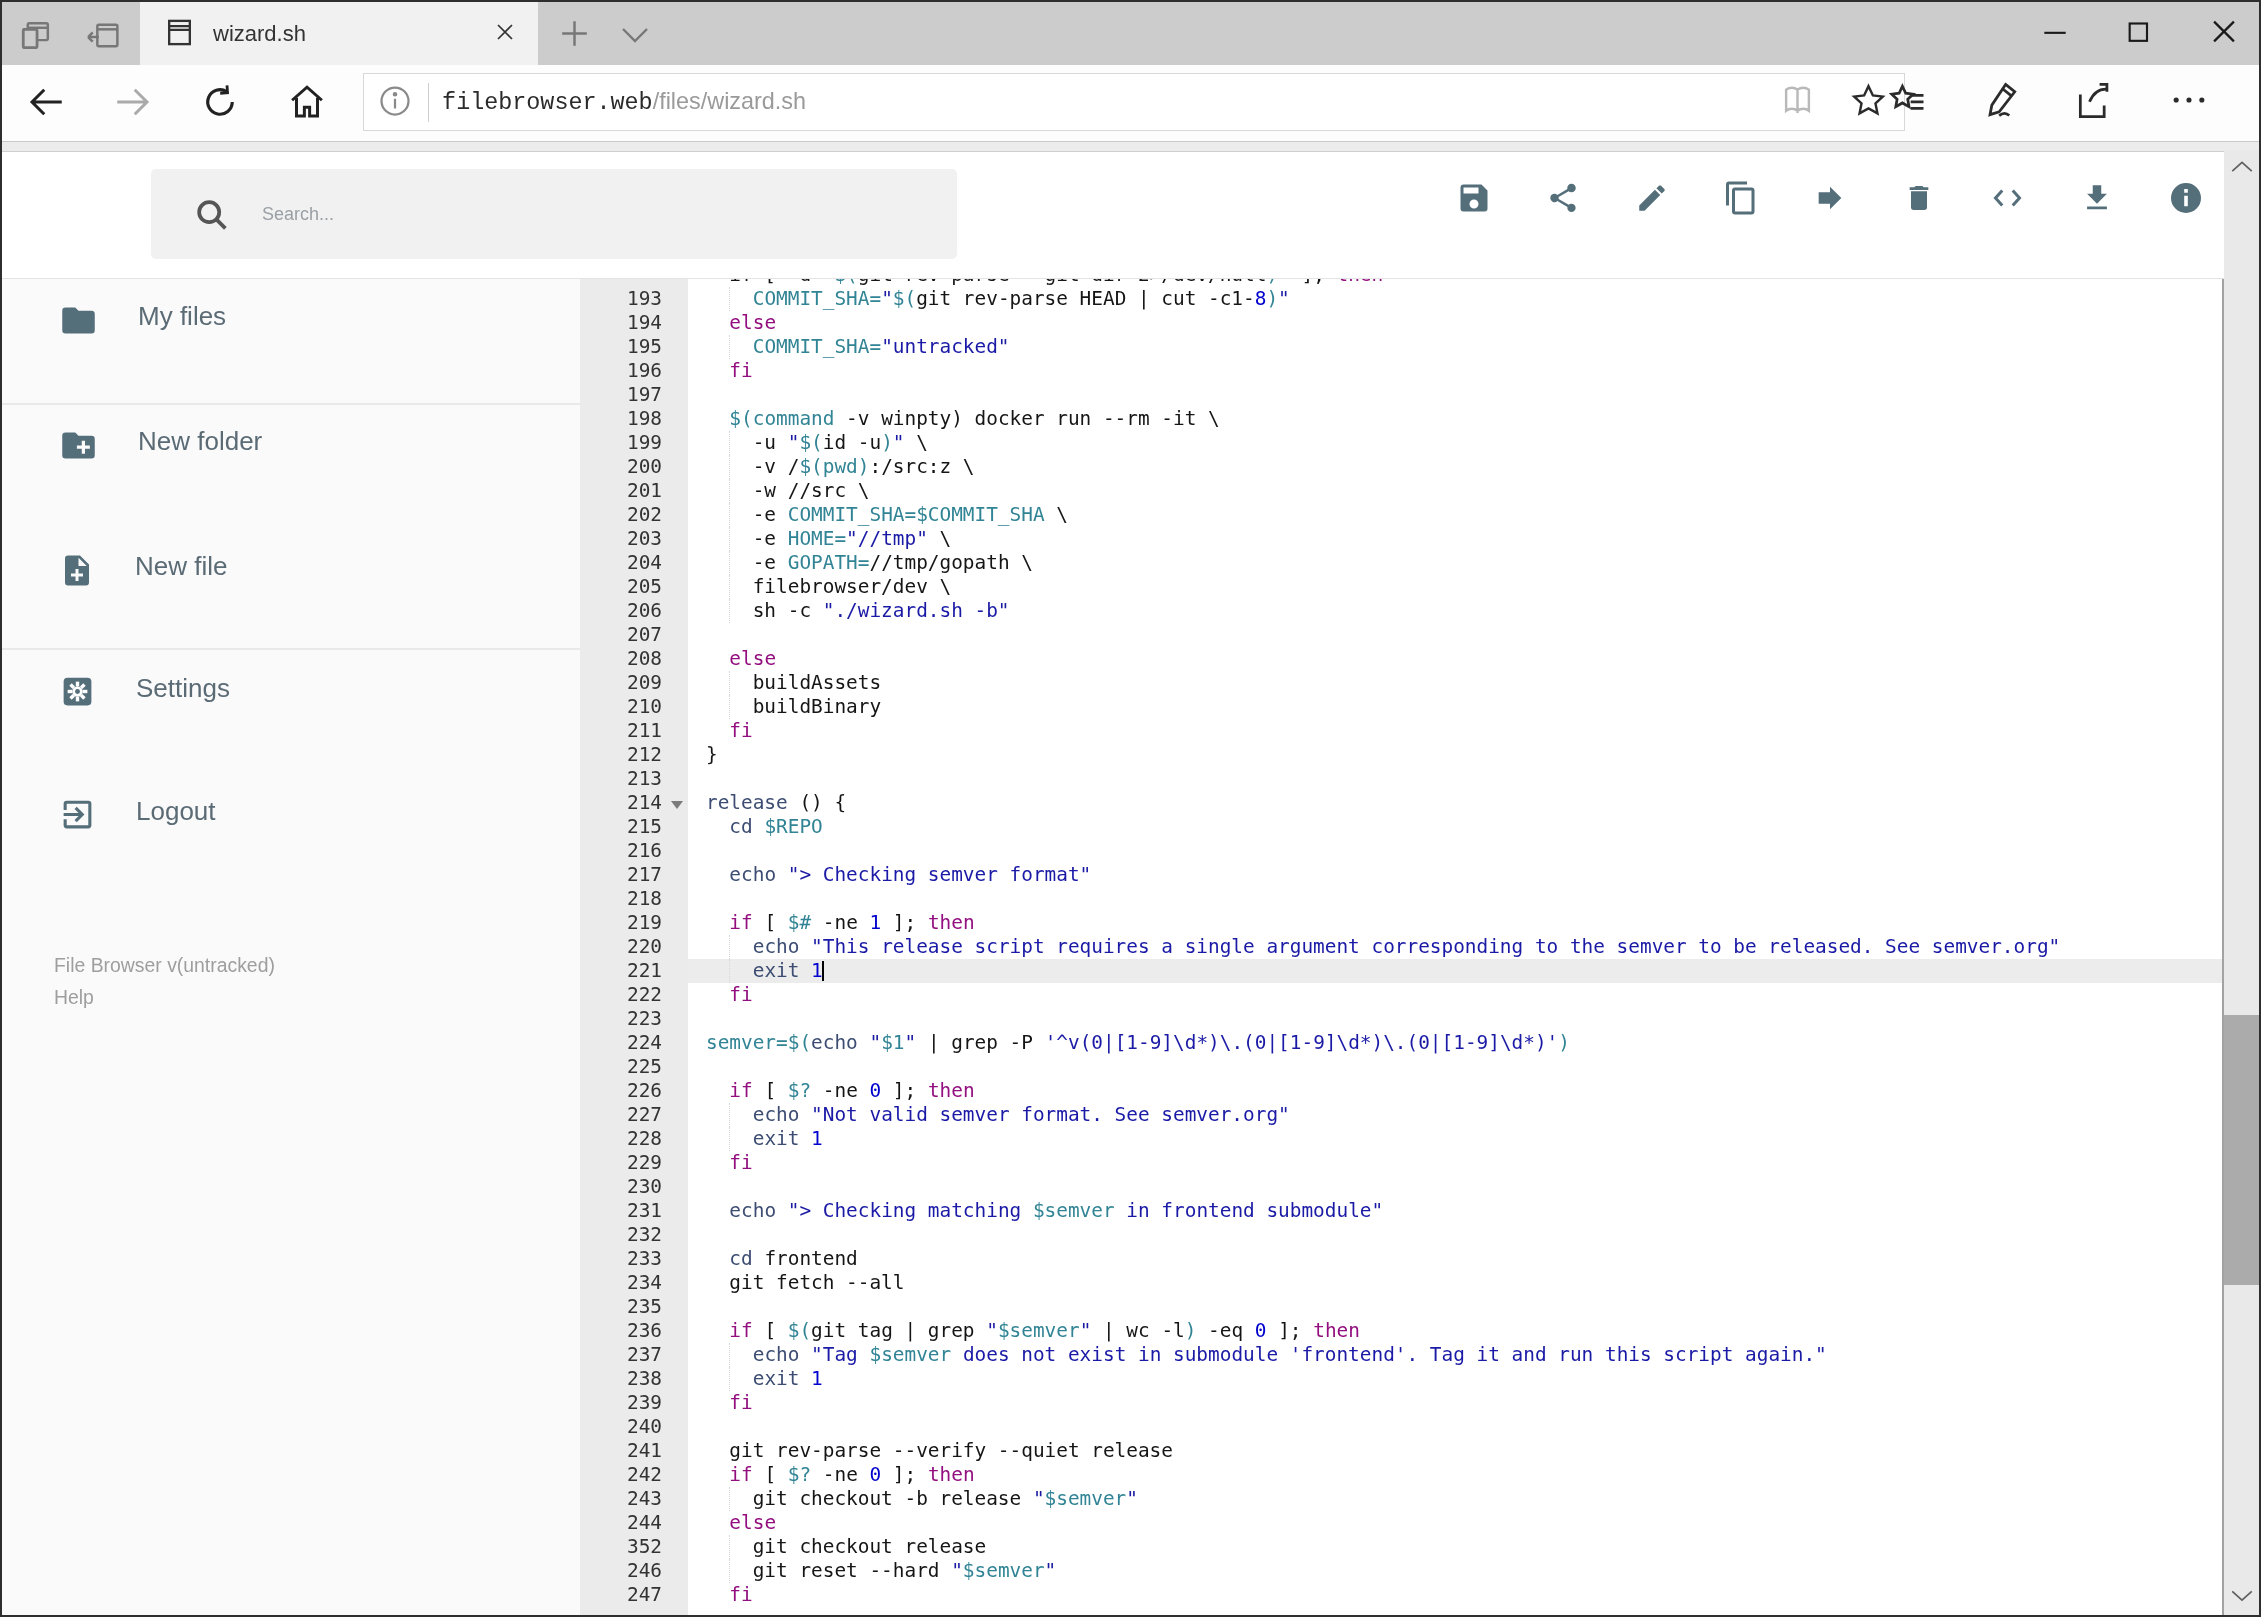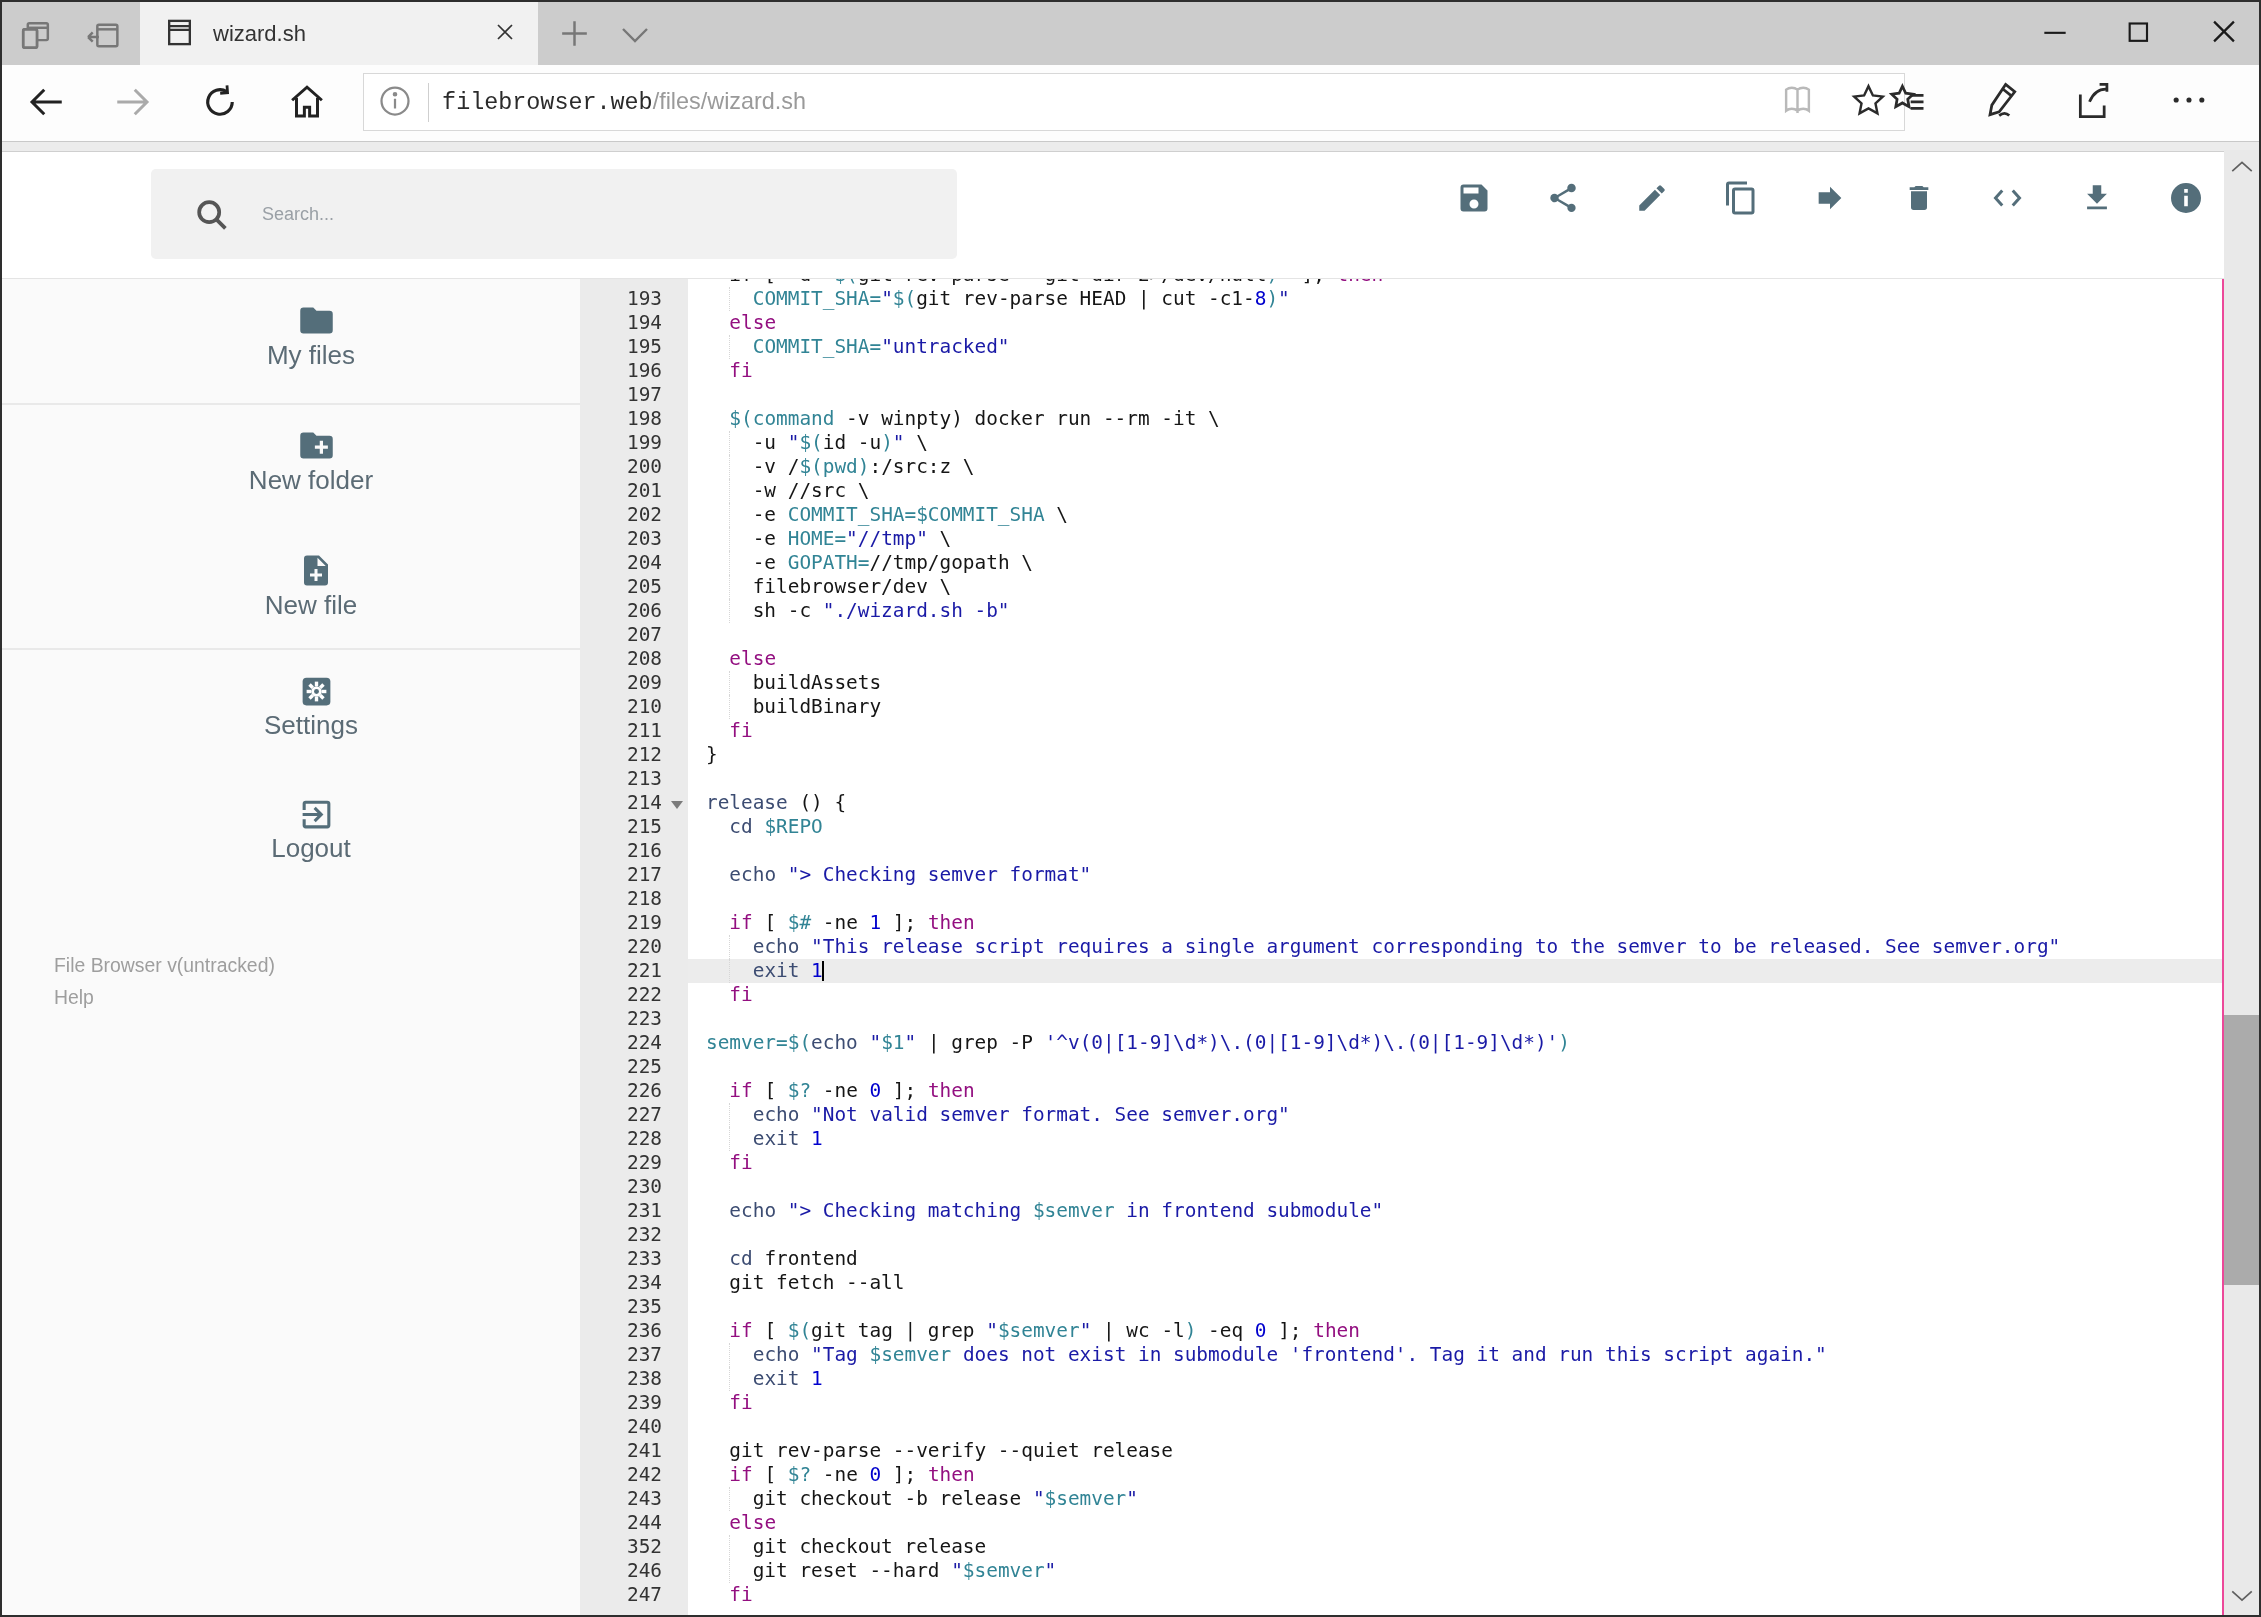--- a/index.html
+++ b/index.html
@@ -1,16 +1,16 @@
 <!DOCTYPE html>
 <html style="--tk-k: #930F80; --tk-b: #3C4C72; --tk-s: #1A1AA6; --tk-v: #318495; --tk-n: #0000CD;font-size:13px"><head>
 <meta charset="utf-8">
 <style>
   html,body{margin:0;padding:0;background:#555;}
-  .page{position:relative;width:2261px;height:1617px;background:#ec4899;overflow:hidden;
+  .page{position:relative;width:2261px;height:1617px;background:#a3a3a3;overflow:hidden;
         box-sizing:border-box;border:2.4px solid #2e2e2e;
         font-family:"Liberation Sans", sans-serif;}
   
   .tabbar{position:absolute;left:0;top:0;width:100%;height:63px;background:#cccccc;}
   .tab-aside{position:absolute;left:14.5px;top:14.5px;display:flex;gap:31px;}
   .tab-aside svg{display:block;}
   .tab{position:absolute;left:138px;top:0;width:398px;height:63px;background:#f1f1f1;
        display:flex;align-items:center;}
   .tab-favicon{margin-left:24px;}
   .tab-title{margin-left:18px;font-size:22px;color:#333;flex:1;}
@@ -38,21 +38,21 @@
   .logo{position:absolute;left:32px;top:169px;width:86px;height:86px;border-radius:50%;
         background:#fff;border:6.5px solid #2d7ff0;box-sizing:border-box;overflow:hidden;}
   .searchbox{position:absolute;left:149px;top:17px;width:806px;height:90px;background:#f1f1f1;
              border-radius:4.8px;display:flex;align-items:center;}
   .searchbox svg{margin-left:42px;}
   .search-ph{margin-left:32px;font-size:18px;color:#9aa0a6;}
   .fb-toolbar{position:absolute;right:55px;top:27.4px;display:flex;gap:52px;align-items:center;}
   .fb-toolbar .tbtn{width:37px;height:37px;display:flex;align-items:center;justify-content:center;}
   
   .sidebar{position:absolute;left:0;top:277px;width:578px;bottom:0;background:#fafafa;}
-  .side-item{position:absolute;left:0;width:100%;height:81px;display:flex;align-items:center;cursor:default;flex-direction:column;}
+  .side-item{position:absolute;left:7px;width:100%;height:81px;display:flex;align-items:flex-start;cursor:default;}
   .side-item svg{margin-left:50px;}
   .side-label{margin-left:40px;font-size:26px;color:#5b6b75;}
   .side-div{position:absolute;left:0;width:100%;height:1.6px;background:#e9e9e9;}
   .side-footer{position:absolute;left:52px;font-size:19.4px;color:#9e9e9e;line-height:32px;}
   
   .editor{position:absolute;left:578px;top:277px;right:37px;bottom:0;overflow:hidden;background:#fff;
           font-family:"DejaVu Sans Mono", monospace;font-size:19.4px;}
   .gutter{position:absolute;left:0;top:0;bottom:0;width:108px;background:#ebebeb;}
   .gutter-inner{margin-top:-16px;}
   .gutter-cell{height:24px;line-height:24px;text-align:right;padding-right:26px;color:#333;position:relative;}

